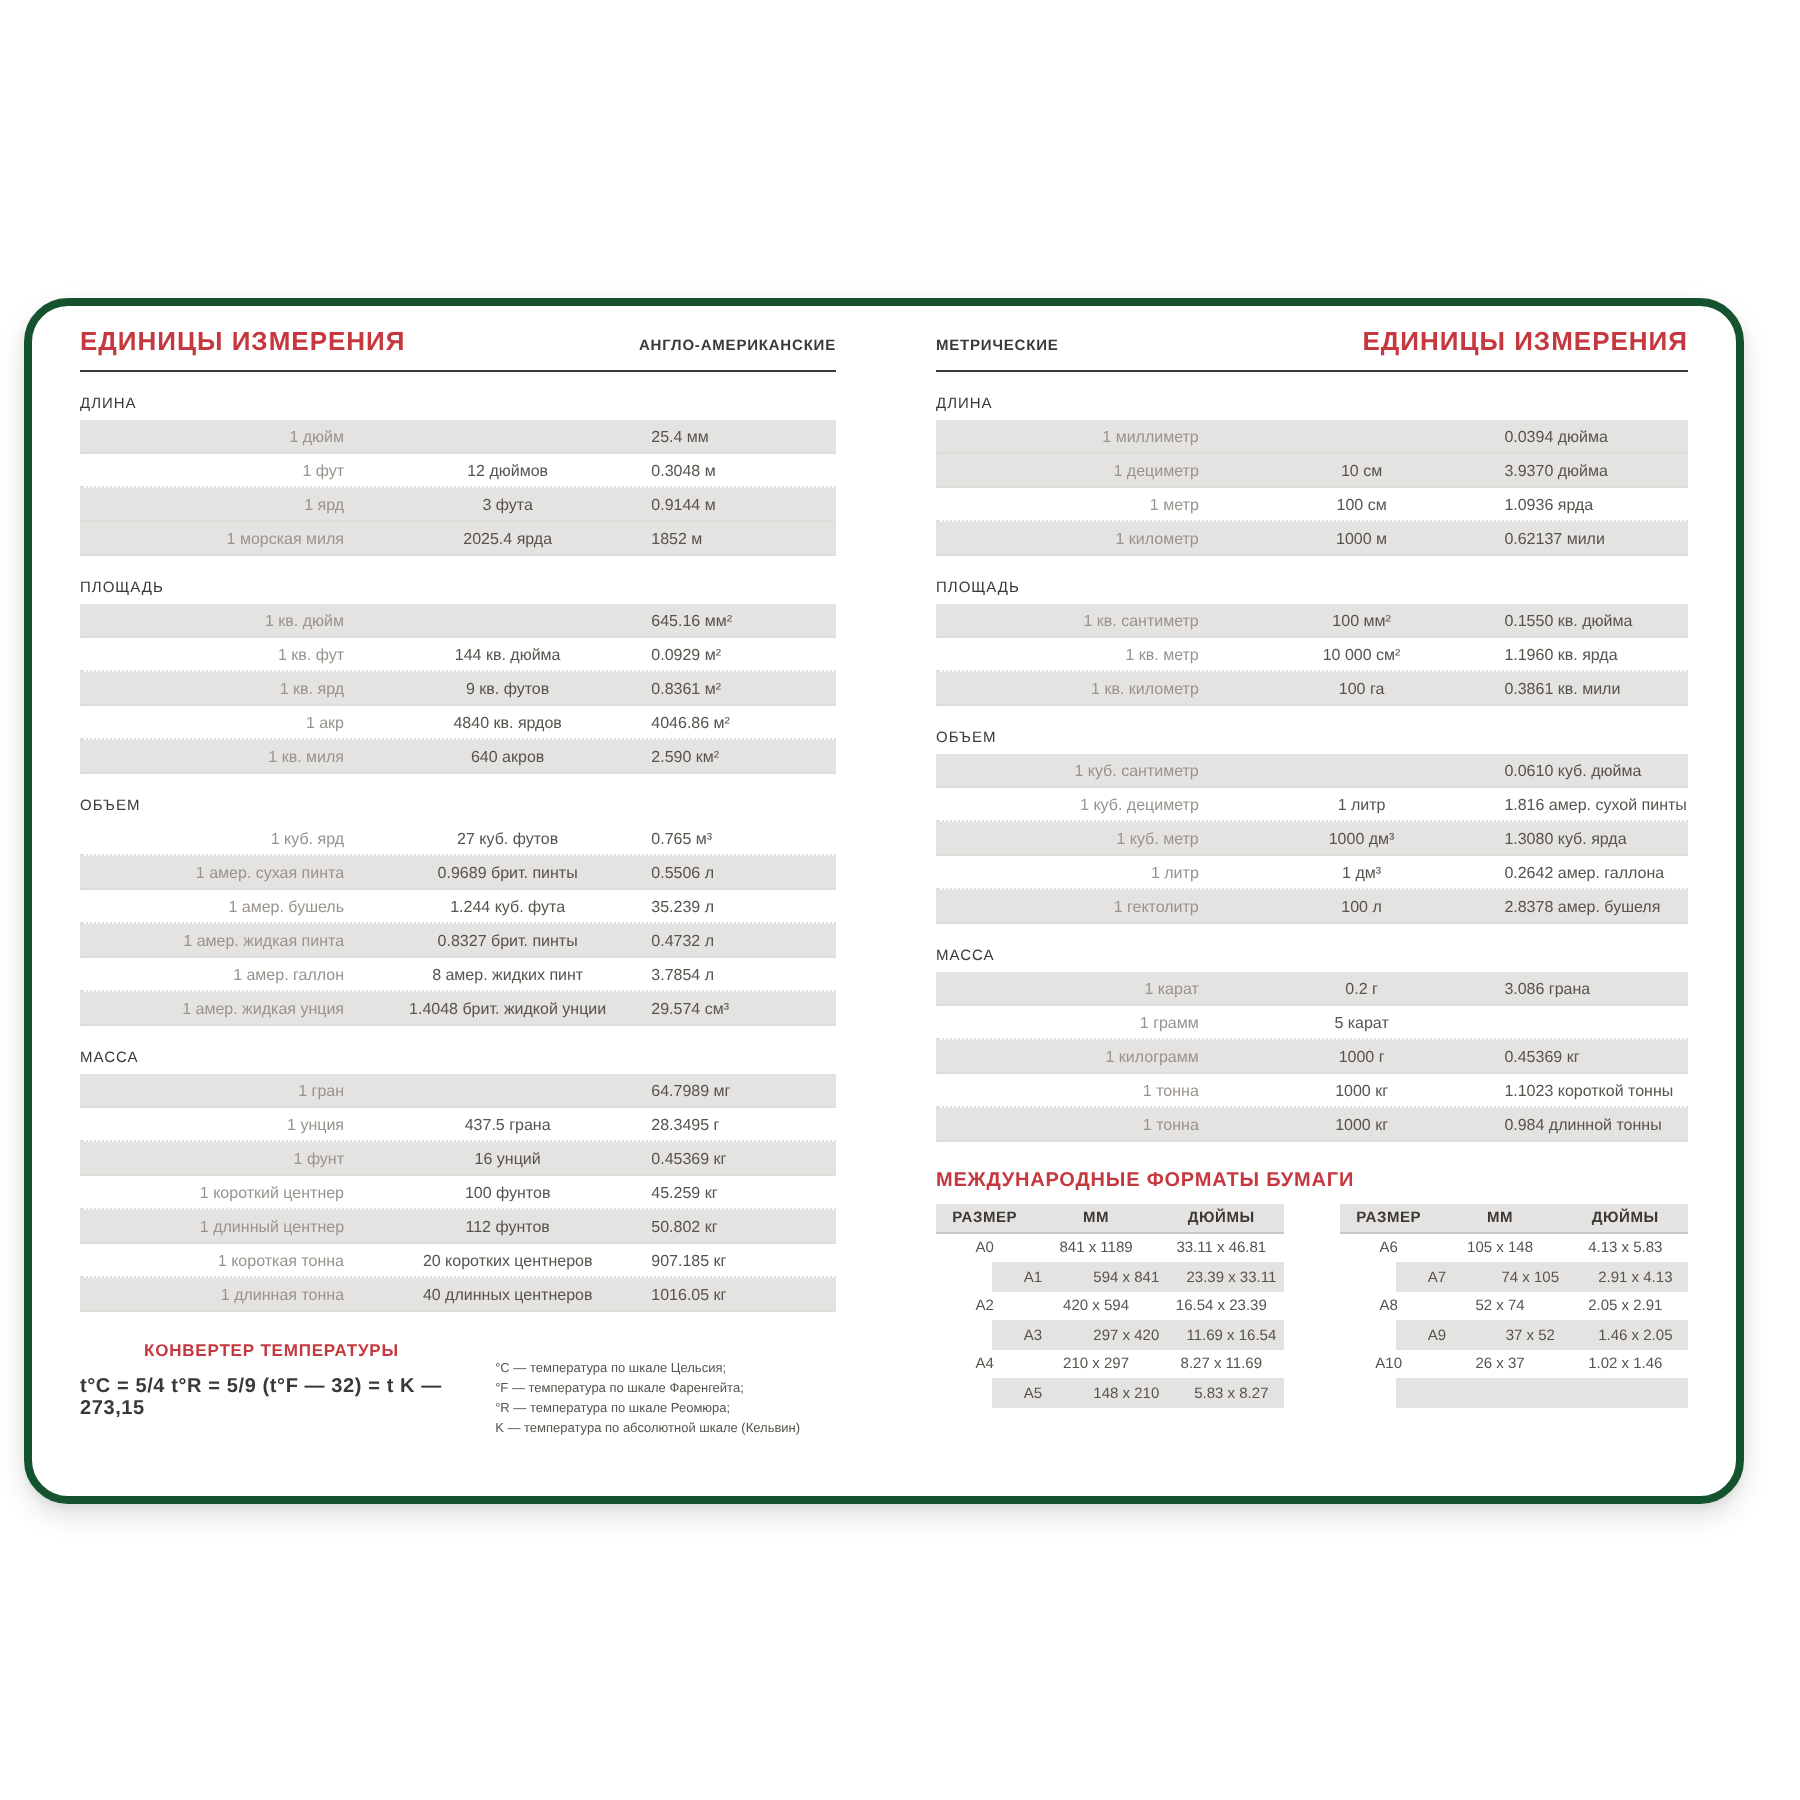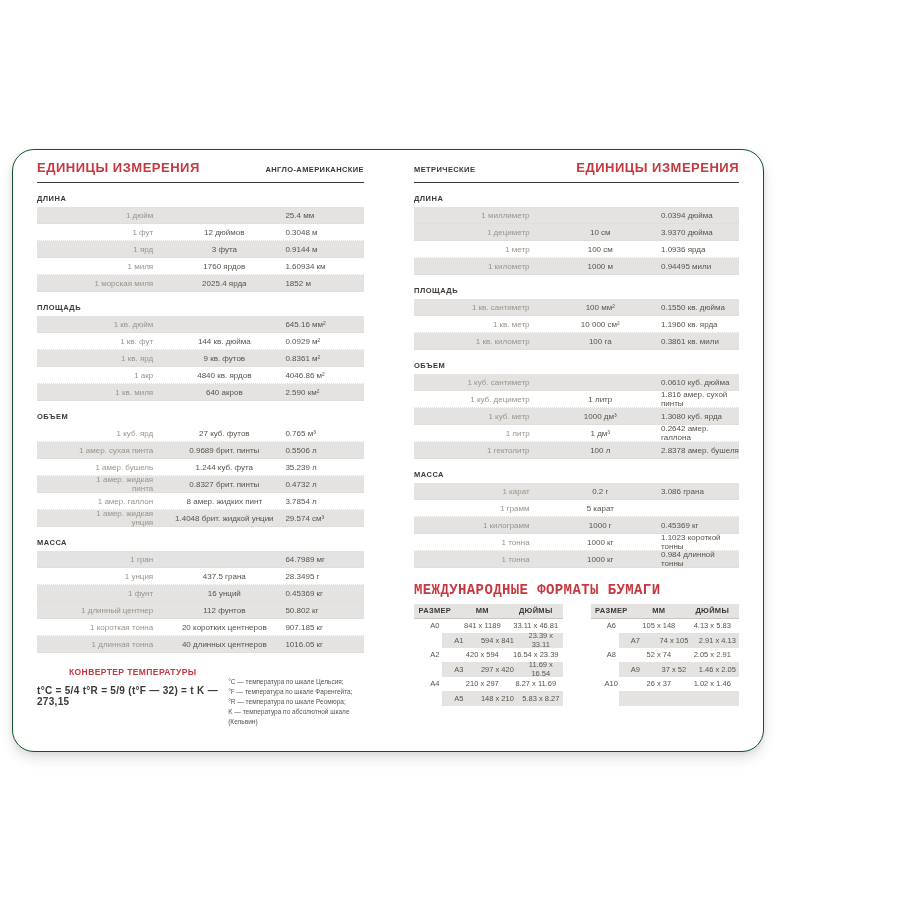--- a/index.html
+++ b/index.html
@@ -1,40 +1,40 @@
 <!DOCTYPE html>
 <html><head>
 <meta charset="utf-8">
 <style>
   * { margin:0; padding:0; box-sizing:border-box; }
   html,body { width:900px; height:900px; background:#ffffff; font-family:"Liberation Sans", sans-serif; }
   .spread {
-    position:absolute; left:12px; top:149px; width:752px; height:603px;
-    background:#ffffff; border:1px solid #14532d; border-radius:22px;
+    position:absolute; left:12px; top:149px; width:860px; height:603px;
+    background:#ffffff; border:4px solid #14532d; border-radius:22px;
     box-shadow:0 6px 14px rgba(0,0,0,.12), 0 2px 5px rgba(0,0,0,.06);
     display:flex; overflow:hidden;
   }
   .page { width:50%; height:100%; padding:10px 24px 0 24px; overflow:hidden; }
   .page.right { padding-left:26px; }
   .pg-header { display:flex; justify-content:space-between; align-items:baseline; border-bottom:1.5px solid #3c3835; padding-bottom:7px; }
   .pg-title { font-size:13px; font-weight:bold; letter-spacing:.5px; color:#c5383f; }
   .pg-sub { font-size:7.5px; font-weight:bold; letter-spacing:.4px; color:#3c3835; }
   .section { margin-top:11px; }
-  .sec-label { font-size:7.5px; font-weight:bold; letter-spacing:.5px; color:#3c3835; margin-bottom:4px; }
+  .sec-label { font-size:7.5px; font-weight:normal; letter-spacing:.5px; color:#3c3835; margin-bottom:4px; }
   .utable .row { display:flex; height:17px; align-items:center; font-size:8px; border-bottom:1px dotted #e3e0dc;padding-left:36px; }
   .utable .row.shaded { background:#e5e3e1; border-bottom:1px dotted #dcd9d5; }
   .utable .c1 { width:31%; text-align:right; padding-right:10px; color:#98938c; }
   .utable .c2 { width:42%; text-align:center; color:#57534d; }
   .utable .c3 { width:27%; text-align:left; color:#57534d; }
   .temp { margin-top:14px; display:flex; }
   .temp-label { font-size:8.5px; font-weight:bold; letter-spacing:.4px; color:#c5383f;padding-left:32px; }
   .temp-formula { margin-top:8px; font-size:10px; letter-spacing:.3px; color:#3c3835; font-weight:bold; }
   .temp-notes { margin-left:auto; width:47%; padding-top:10px; }
   .temp-notes .note { font-size:6.5px; color:#57534d; line-height:1.55; text-align:left; }
-  .paper-label { margin-top:14px; font-size:14px; font-weight:bold; letter-spacing:.4px; color:#c5383f;font-family:Liberation Mono, monospace; }
+  .paper-label { margin-top:14px; font-size:10px; font-weight:bold; letter-spacing:.4px; color:#c5383f; }
   .ptables { display:flex; gap:28px; margin-top:6px; }
   .ptable { flex:1; }
   .ptable .prow { display:flex; height:14.5px; align-items:center; font-size:7.5px; color:#57534d; }
   .ptable .prow.head { background:#e5e3e1; font-weight:bold; letter-spacing:.3px; color:#3c3835; border-bottom:1px solid #c9c6c2; }
   .ptable .prow.shaded { background:#e5e3e1;margin-left:28px; }
   .ptable .p1 { width:28%; text-align:center; }
   .ptable .p2 { width:36%; text-align:center; }
   .ptable .p3 { width:36%; text-align:center; }
 </style>
 </head>
@@ -59,25 +59,20 @@
           <div class="row">
             <span class="c1">1 фут</span>
             <span class="c2">12 дюймов</span>
             <span class="c3">0.3048 м</span>
           </div>
           <div class="row shaded">
             <span class="c1">1 ярд</span>
             <span class="c2">3 фута</span>
             <span class="c3">0.9144 м</span>
           </div>
-          <div class="row">
-            <span class="c1">1 миля</span>
-            <span class="c2">1760 ярдов</span>
-            <span class="c3">1.60934 км</span>
-          </div>
           <div class="row shaded">
             <span class="c1">1 морская миля</span>
             <span class="c2">2025.4 ярда</span>
             <span class="c3">1852 м</span>
           </div>
         </div>
     </div>
 
     <div class="section">
       <div class="sec-label">ПЛОЩАДЬ</div>
@@ -156,20 +151,25 @@
           </div>
           <div class="row">
             <span class="c1">1 унция</span>
             <span class="c2">437.5 грана</span>
             <span class="c3">28.3495 г</span>
           </div>
           <div class="row shaded">
             <span class="c1">1 фунт</span>
             <span class="c2">16 унций</span>
             <span class="c3">0.45369 кг</span>
+          </div>
+          <div class="row">
+            <span class="c1">1 короткий центнер</span>
+            <span class="c2">100 фунтов</span>
+            <span class="c3">45.259 кг</span>
           </div>
           <div class="row shaded">
             <span class="c1">1 длинный центнер</span>
             <span class="c2">112 фунтов</span>
             <span class="c3">50.802 кг</span>
           </div>
           <div class="row">
             <span class="c1">1 короткая тонна</span>
             <span class="c2">20 коротких центнеров</span>
             <span class="c3">907.185 кг</span>
@@ -216,21 +216,21 @@
             <span class="c3">3.9370 дюйма</span>
           </div>
           <div class="row">
             <span class="c1">1 метр</span>
             <span class="c2">100 см</span>
             <span class="c3">1.0936 ярда</span>
           </div>
           <div class="row shaded">
             <span class="c1">1 километр</span>
             <span class="c2">1000 м</span>
-            <span class="c3">0.94495 мили</span>
+            <span class="c3">0.62137 мили</span>
           </div>
         </div>
     </div>
 
     <div class="section">
       <div class="sec-label">ПЛОЩАДЬ</div>
       <div class="utable">
           <div class="row shaded">
             <span class="c1">1 кв. сантиметр</span>
             <span class="c2">100 мм²</span>

